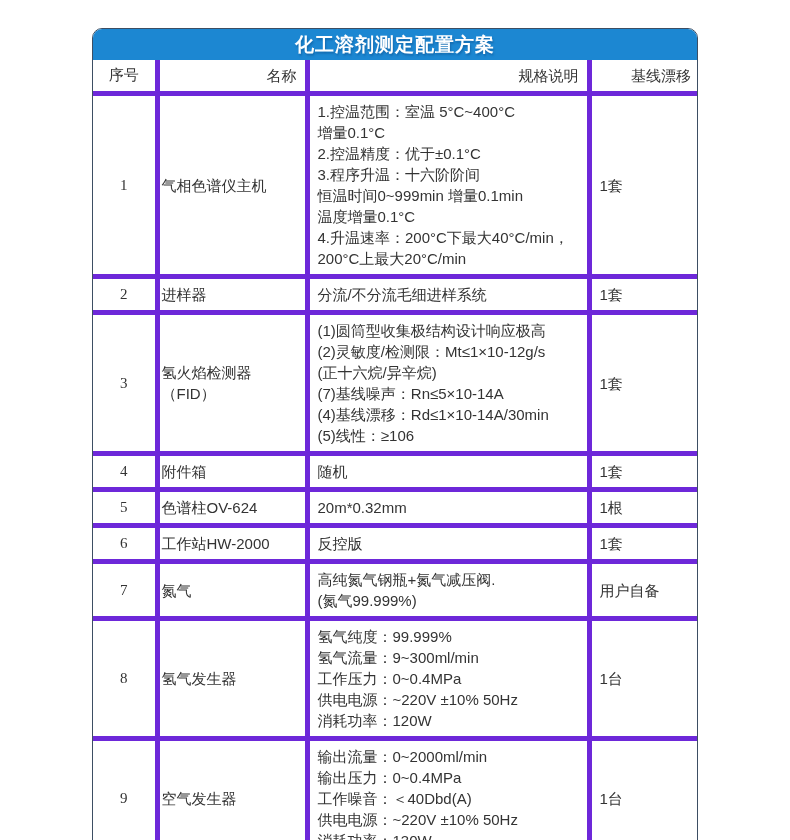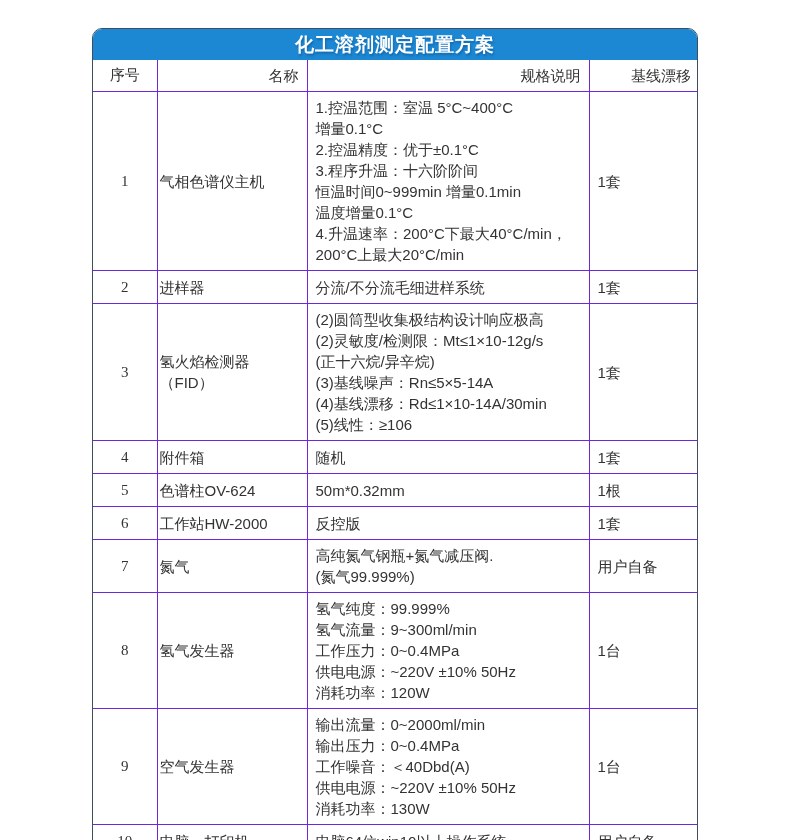--- a/index.html
+++ b/index.html
@@ -40,21 +40,21 @@
     width: 100%;
     border-collapse: collapse;
     table-layout: fixed;
     color: #333333;
   }
   col.c-no   { width: 64px; }
   col.c-name { width: 150px; }
   col.c-spec { width: 282px; }
   col.c-qty  { width: 110px; }
   th, td {
-    border: 1px solid #6d28d9;
+    border: 5px solid #6d28d9;
     font-size: 15px;
     font-weight: normal;
     vertical-align: middle;
     padding: 5px 8px;
     line-height: 21px;
   }
   
   tr > *:first-child { border-left: none; }
   tr > *:last-child  { border-right: none; }
   thead tr > * { border-top: none; padding-left: 18px; }
@@ -115,42 +115,42 @@
             <td class="name small">进样器</td>
             <td class="spec small">
               <div class="line">分流/不分流毛细进样系统</div>
             </td>
             <td class="qty small">1套</td>
           </tr>
           <tr>
             <td class="no row3">3</td>
             <td class="name row3">氢火焰检测器（FID）</td>
             <td class="spec row3">
-              <div class="line">(2)圆筒型收集极结构设计响应极高</div>
+              <div class="line">(1)圆筒型收集极结构设计响应极高</div>
               <div class="line">(2)灵敏度/检测限：Mt≤1×10-12g/s</div>
               <div class="line">(正十六烷/异辛烷)</div>
-              <div class="line">(3)基线噪声：Rn≤5×5-14A</div>
+              <div class="line">(7)基线噪声：Rn≤5×10-14A</div>
               <div class="line">(4)基线漂移：Rd≤1×10-14A/30min</div>
               <div class="line">(5)线性：≥106</div>
             </td>
             <td class="qty row3">1套</td>
           </tr>
           <tr>
             <td class="no small">4</td>
             <td class="name small">附件箱</td>
             <td class="spec small">
               <div class="line">随机</div>
             </td>
             <td class="qty small">1套</td>
           </tr>
           <tr>
             <td class="no small">5</td>
             <td class="name small">色谱柱OV-624</td>
             <td class="spec small">
-              <div class="line">50m*0.32mm</div>
+              <div class="line">20m*0.32mm</div>
             </td>
             <td class="qty small">1根</td>
           </tr>
           <tr>
             <td class="no small">6</td>
             <td class="name small">工作站HW-2000</td>
             <td class="spec small">
               <div class="line">反控版</div>
             </td>
             <td class="qty small">1套</td>

